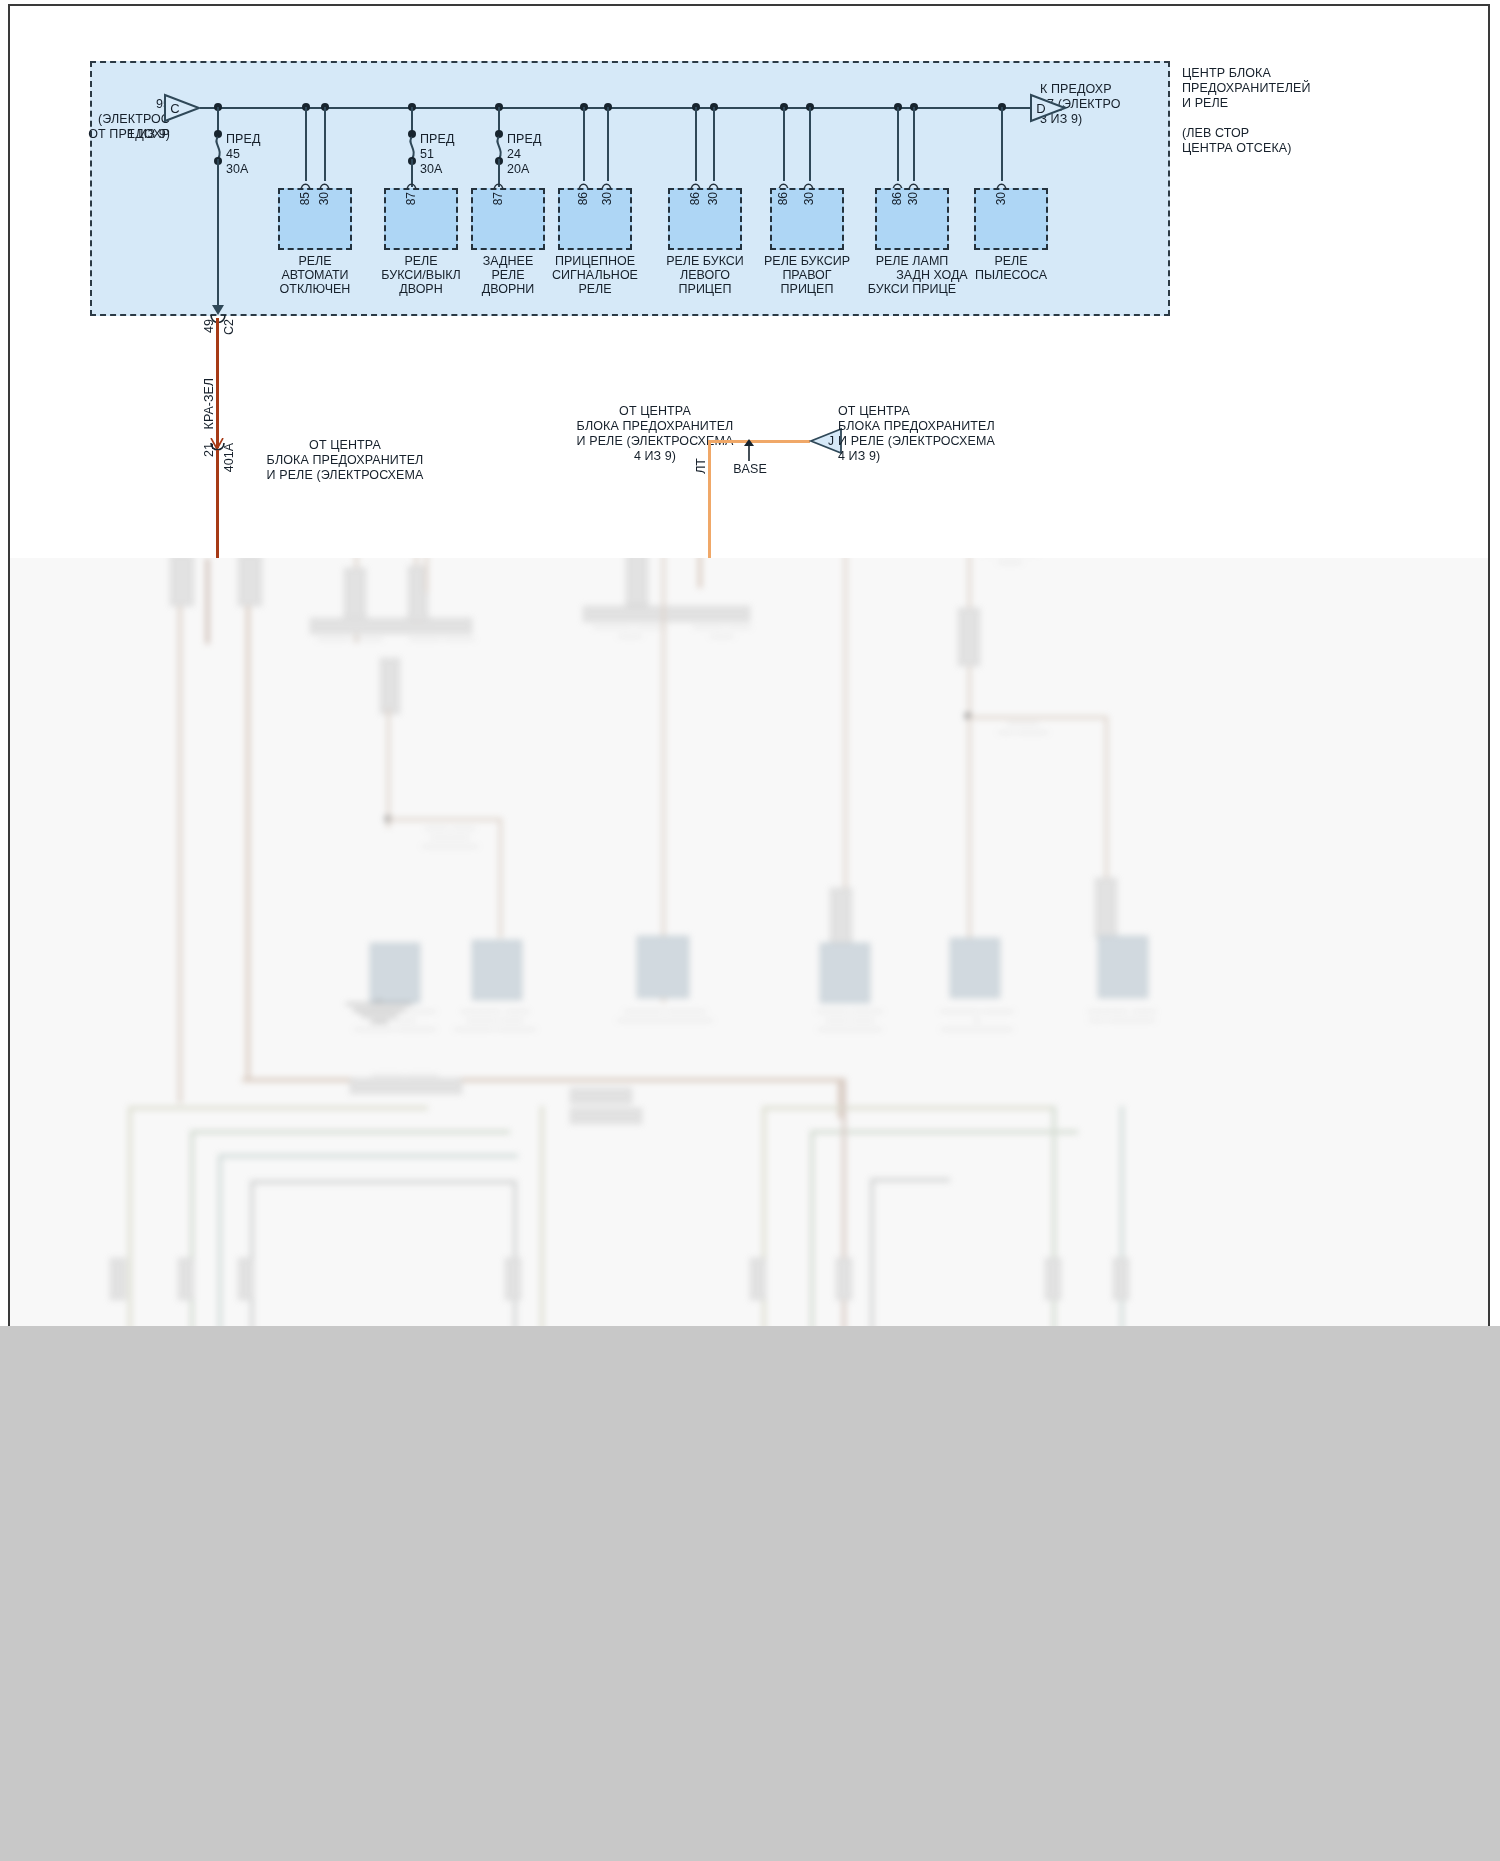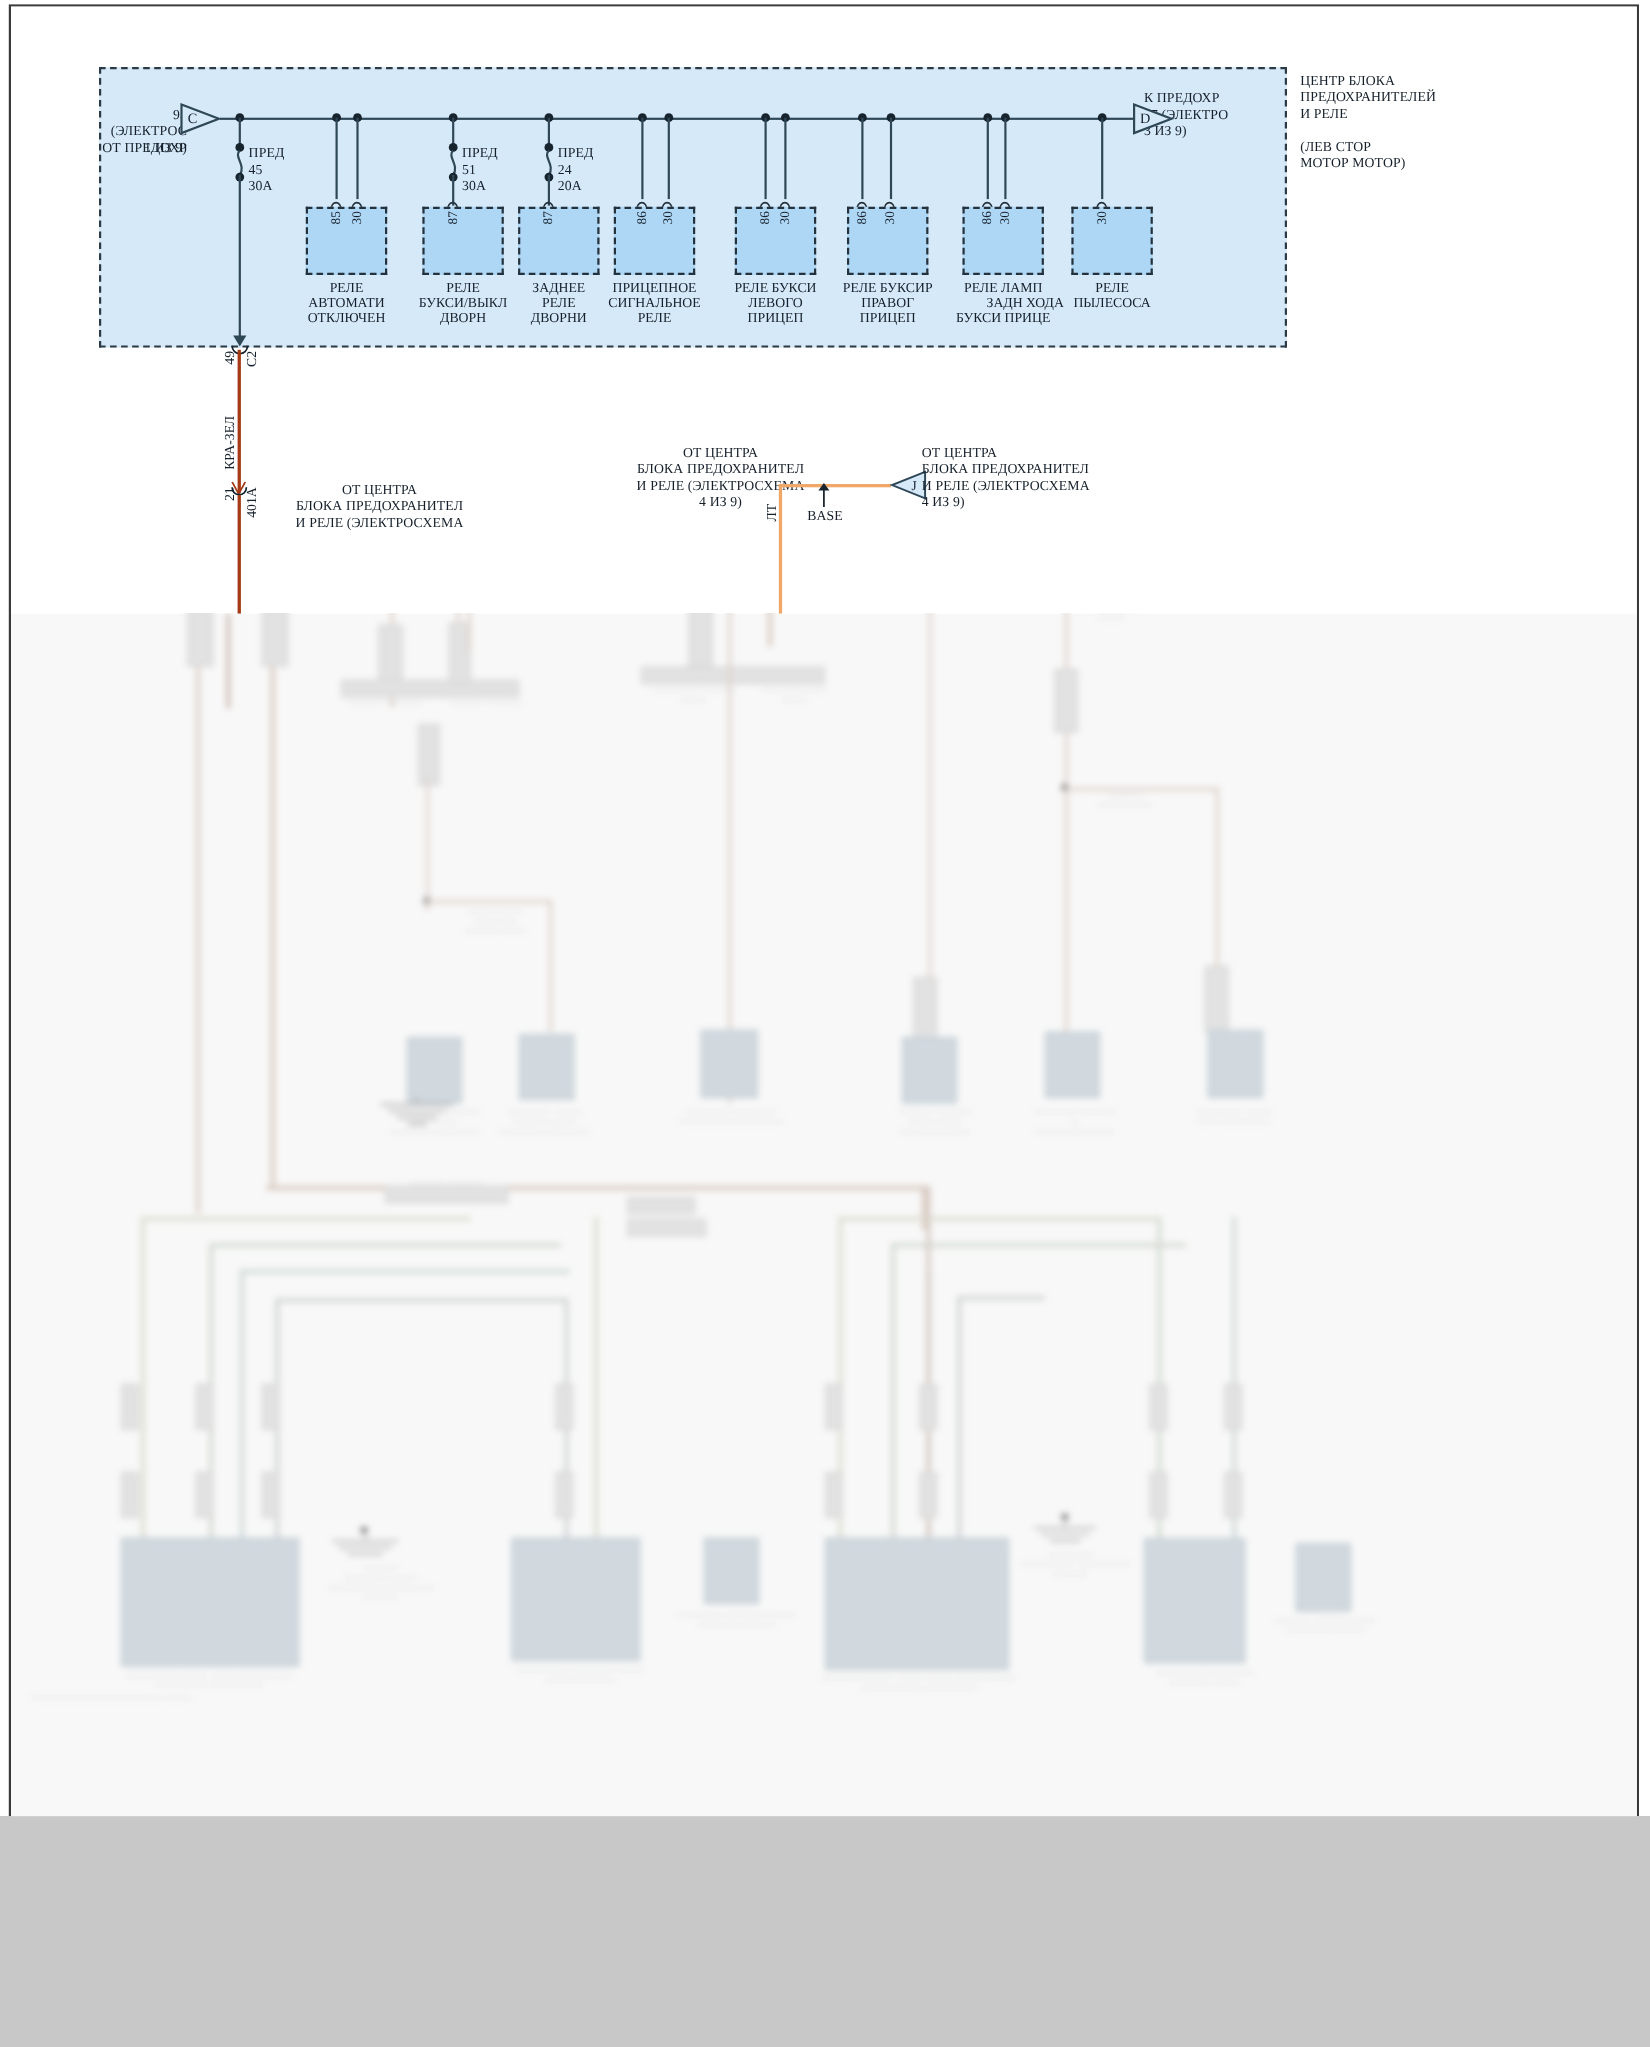--- a/index.html
+++ b/index.html
@@ -1,17 +1,17 @@
 <!DOCTYPE html>
 <html><head>
 <meta charset="utf-8">
 <style>
   html,body{margin:0;padding:0;background:#c8c8c8;}
   body{font-family:"Liberation Sans",sans-serif;}
-  #page{position:relative;width:1500px;height:1651px;background:#ffffff;overflow:hidden;font-family:Liberation Serif, serif;}
+  #page{position:relative;width:1500px;height:1326px;background:#ffffff;overflow:hidden;}
 
   
   #frame{position:absolute;left:8px;top:4px;width:1482px;height:1849px;
          border:2px solid #3a3a3a;box-sizing:border-box;background:#fff;}
 
   
   #clear-band{position:absolute;left:10px;top:6px;width:1478px;height:552px;background:#fff;overflow:hidden;}
 
   
   #fusebox{position:absolute;left:80px;top:55px;width:1080px;height:255px;
@@ -67,21 +67,21 @@
   <div id="frame"></div>
 
   <div id="clear-band">
 
     <div id="fusebox"></div>
 
     <div class="txt" style="left:1172px;top:60px;">ЦЕНТР БЛОКА</div>
     <div class="txt" style="left:1172px;top:75px;">ПРЕДОХРАНИТЕЛЕЙ</div>
     <div class="txt" style="left:1172px;top:90px;">И РЕЛЕ</div>
     <div class="txt" style="left:1172px;top:120px;">(ЛЕВ СТОР</div>
-    <div class="txt" style="left:1172px;top:135px;">МОТОР МОТОР)</div>
+    <div class="txt" style="left:1172px;top:135px;">ЦЕНТРА ОТСЕКА)</div>
 
     <div class="txt r" style="left:0px;top:76px;width:160px;margin-top:45px;">ОТ ПРЕДОХР</div>
     <div class="txt r" style="left:0px;top:91px;width:160px;">95</div>
     <div class="txt r" style="left:0px;top:106px;width:160px;">(ЭЛЕКТРОС</div>
     <div class="txt r" style="left:0px;top:121px;width:160px;">1 ИЗ 9)</div>
 
     <div class="triwrap" style="left:152px;top:86px;">
       <svg width="40" height="32" viewBox="0 0 40 32">
         <polygon points="3,3 37,16 3,29" fill="#d6e9f8" stroke="#2f4858" stroke-width="2"></polygon>
       </svg>

